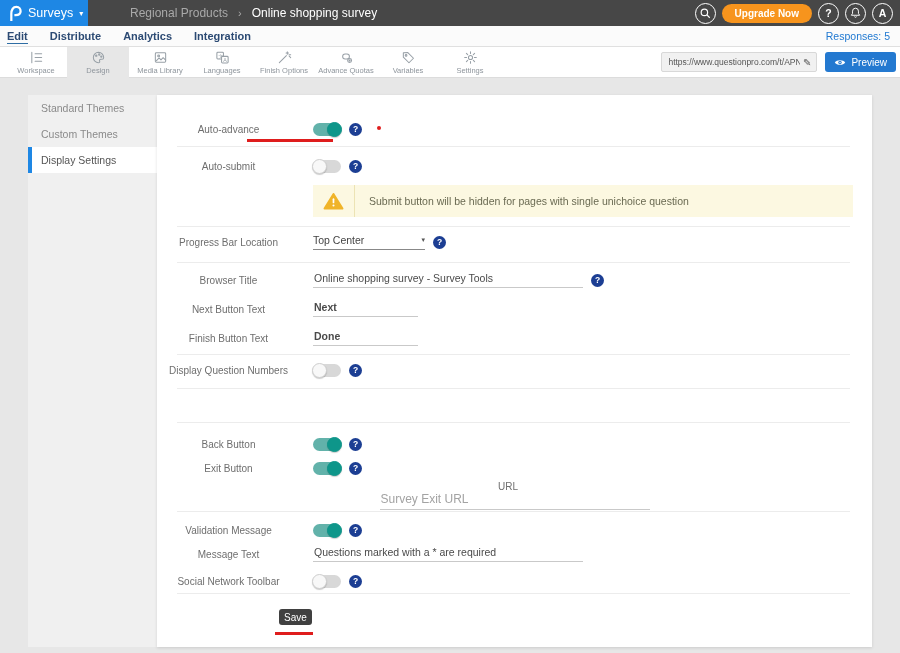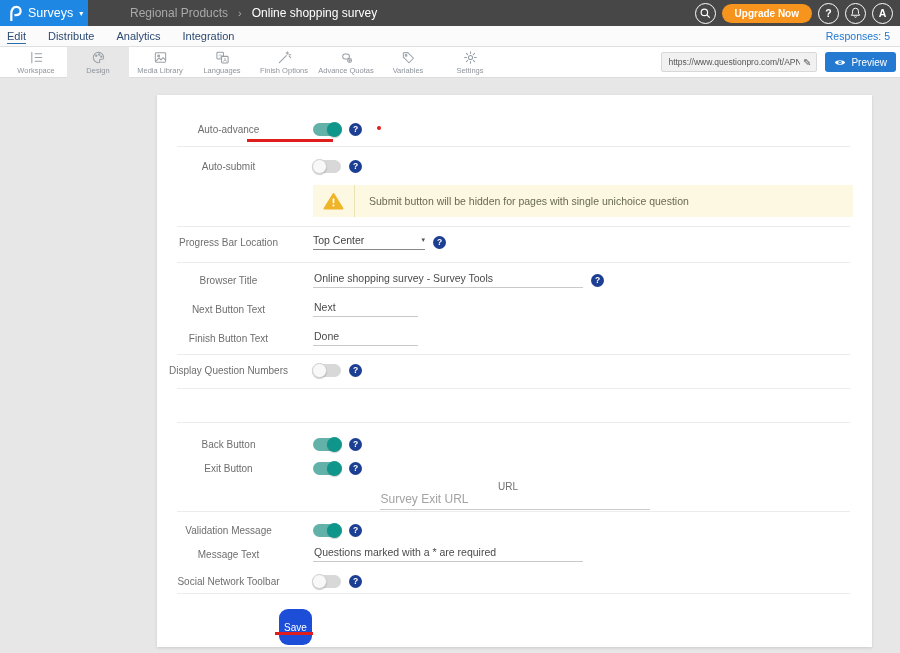--- a/index.html
+++ b/index.html
@@ -15,21 +15,21 @@
   .crumbs { position:absolute; left:105px; top:0; height:26px; display:flex; align-items:center; gap:10px; font-size:12px; }
   .crumb-parent { color:#a9a9a9; cursor:pointer;margin-left:25px; }
   .crumb-sep { color:#a9a9a9; font-size:11px; }
   .crumb-current { color:#ffffff; }
   .topbar-right { position:absolute; right:7px; top:2px; height:22px; display:flex; align-items:center; gap:6px; }
   .circle-btn { width:21px; height:21px; border:1.5px solid #fff; border-radius:50%; color:#fff; display:flex; align-items:center; justify-content:center; font-size:10.5px; font-weight:bold; cursor:pointer; }
   .upgrade { height:19px; border:none; border-radius:10px; background:#f7941d; color:#fff; font-size:10px; font-weight:bold; padding:0 13px; cursor:pointer; font-family:inherit; }
 
   
   .subnav { position:absolute; left:0; top:26px; width:900px; height:21px; background:#fbfbfb; border-bottom:1px solid #e0e0e0; display:flex; align-items:center; padding:0 10px 0 7px; gap:22px; }
-  .tab { font-size:11px; font-weight:normal; color:#2c4a73; cursor:pointer; line-height:14px; }
+  .tab { font-size:11px; font-weight:bold; color:#2c4a73; cursor:pointer; line-height:14px; }
   .tab.active { border-bottom:1px solid #2e6da4; }
   .responses { margin-left:auto; font-size:10.5px; color:#1f78d1; cursor:pointer; }
 
   
   .toolbar { position:absolute; left:0; top:47px; width:900px; height:31px; background:#fff; border-bottom:1px solid #dcdcdc; }
   .tb-items { position:absolute; left:5px; top:0; height:31px; display:flex; }
   .tb-item { width:62px; height:31px; display:flex; flex-direction:column; align-items:center; justify-content:center; gap:1px; cursor:pointer; }
   .tb-item.active { background:#e7e7e7; }
   .tb-icon { height:14px; display:flex; align-items:center; }
   .tb-icon svg { stroke:#98a0a7; fill:none; stroke-width:1.1; stroke-linecap:round; stroke-linejoin:round; }
@@ -60,25 +60,25 @@
   .help { width:13px; height:13px; border-radius:50%; background:#1c3e93; color:#fff; font-size:8.5px; font-weight:bold; display:flex; align-items:center; justify-content:center; margin-left:8px; flex:none; cursor:pointer; }
 
   .warning { position:absolute; left:156px; top:90px; width:540px; height:32px; background:#fcf8e1; display:flex; align-items:center; }
   .warn-icon-cell { width:42px; height:32px; display:flex; align-items:center; justify-content:center; border-right:1px solid #ece3b4; flex:none; }
   .warn-text { padding-left:14px; font-size:10.5px; color:#6a6a52; }
 
   .select-box { width:112px; border-bottom:1px solid #888; display:flex; align-items:center; justify-content:space-between; padding-bottom:3px; font-size:10.5px; color:#444; cursor:pointer; }
   .select-box .caret { font-size:7px; color:#555; }
 
   .txt { border:none; border-bottom:1px solid #c9c9c9; background:transparent; font-size:10.5px; color:#4a4a4a; padding:0 0 3px 1px; font-family:inherit; outline:none; }
-  .w270 { width:270px; } .w105 { width:105px; }
+  .w270 { width:270px; } .w105 { width:105px;font-weight:bold; }
   .url-input { font-size:12px; color:#4a4a4a; }
   .url-input::placeholder { color:#a3a3a3; opacity:1; }
 
-  .save { position:absolute; left:122px; top:514px; width:33px; height:36px; border:none; border-radius:9px; background:#1d4ed8; color:#fff; font-size:10px; cursor:pointer; font-family:inherit; }
+  .save { position:absolute; left:122px; top:514px; width:33px; height:16px; border:none; border-radius:3px; background:#404040; color:#fff; font-size:10px; cursor:pointer; font-family:inherit; }
 
   
   .annot { position:absolute; background:#df1d1d; }
   .annot-line1 { left:247px; top:139px; width:86px; height:3px; }
   .annot-dot { left:377px; top:126px; width:4px; height:4px; border-radius:50%; }
   .annot-line2 { left:275px; top:632px; width:38px; height:3px; }
 </style>
 </head>
 <body>
 
@@ -220,20 +220,25 @@
               <path d="M.8 4.5C2.6 1.4 9.4 1.4 11.2 4.5 9.4 7.6 2.6 7.6.8 4.5Z" fill="#fff"></path>
               <circle cx="6" cy="4.5" r="1.7" fill="#2479d0"></circle>
               <circle cx="6" cy="4.5" r=".7" fill="#fff"></circle>
             </svg>
         </span>
         <span>Preview</span>
       </button>
     </div>
   </div>
 
+  <aside class="sidebar">
+    <div class="side-item">Standard Themes</div>
+    <div class="side-item">Custom Themes</div>
+    <div class="side-item active">Display Settings</div>
+  </aside>
 
   <section class="panel">
 
     <div class="row" style="top:25px">
       <span class="lbl">Auto-advance</span>
       <span class="toggle on">
           <span class="knob"></span>
         </span>
       <span class="help">?</span>
     </div>

